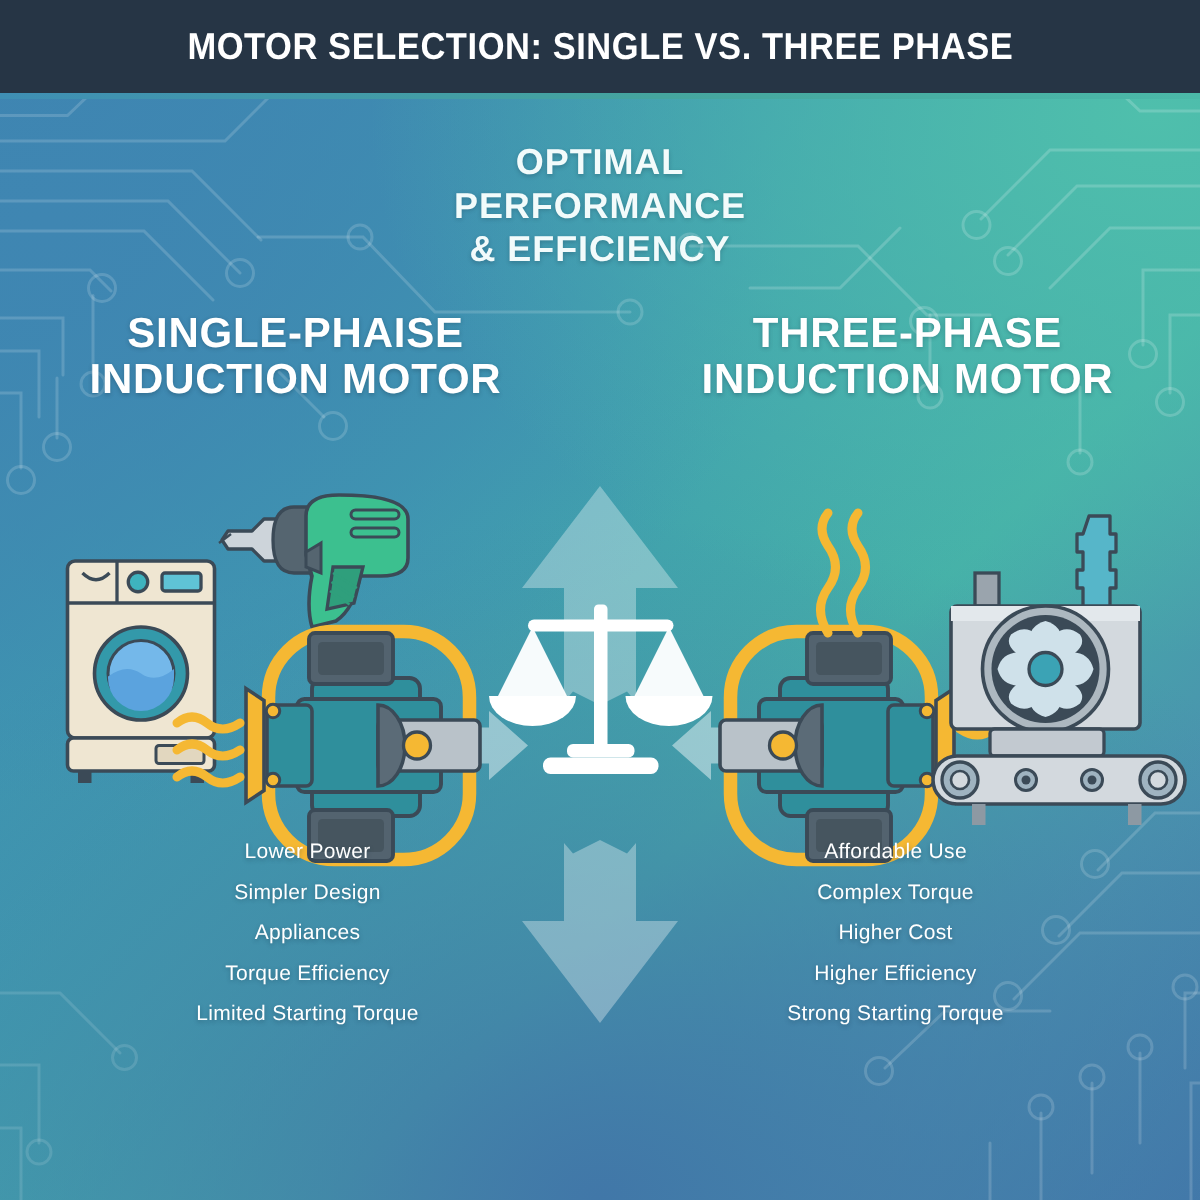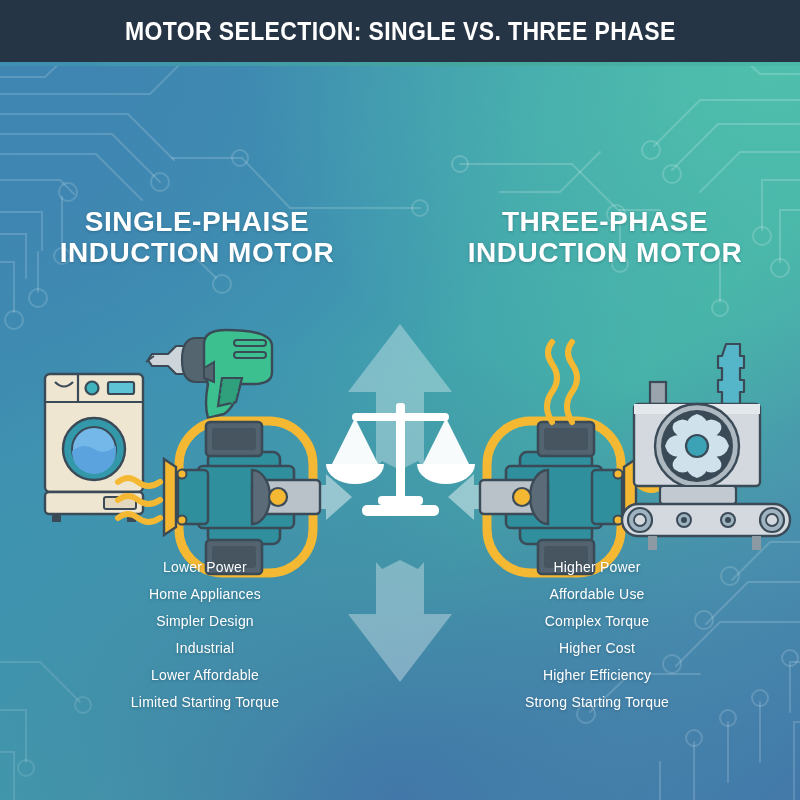--- a/index.html
+++ b/index.html
@@ -327,40 +327,43 @@
         <circle cx="684" cy="458" r="7" fill="#9fb3c0" stroke="#3b4a57" stroke-width="2"></circle>
         <circle cx="684" cy="458" r="3" fill="#3b4a57"></circle>
         <circle cx="728" cy="458" r="7" fill="#9fb3c0" stroke="#3b4a57" stroke-width="2"></circle>
         <circle cx="728" cy="458" r="3" fill="#3b4a57"></circle>
         <rect x="648" y="474" width="9" height="14" fill="#8d99a3"></rect>
         <rect x="752" y="474" width="9" height="14" fill="#8d99a3"></rect>
       </g>
 
     </svg>
 
+    <div class="optimal">
+      <div>OPTIMAL</div>
+      <div>PERFORMANCE</div>
+      <div>&amp; EFFICIENCY</div>
+    </div>
 
     <div class="col-head left">
       <div>SINGLE-PHAISE</div>
       <div>INDUCTION MOTOR</div>
     </div>
     <div class="col-head right">
       <div>THREE-PHASE</div>
       <div>INDUCTION MOTOR</div>
     </div>
 
     <div class="feat-list left">
       <div>Lower Power</div>
-      <div>Home Appliances</div>
       <div>Simpler Design</div>
-      <div>Industrial</div>
-      <div>Lower Affordable</div>
+      <div>Appliances</div>
+      <div>Torque Efficiency</div>
       <div>Limited Starting Torque</div>
     </div>
     <div class="feat-list right">
-      <div>Higher Power</div>
       <div>Affordable Use</div>
       <div>Complex Torque</div>
       <div>Higher Cost</div>
       <div>Higher Efficiency</div>
       <div>Strong Starting Torque</div>
     </div>
 
   </div>
 </div>
 

